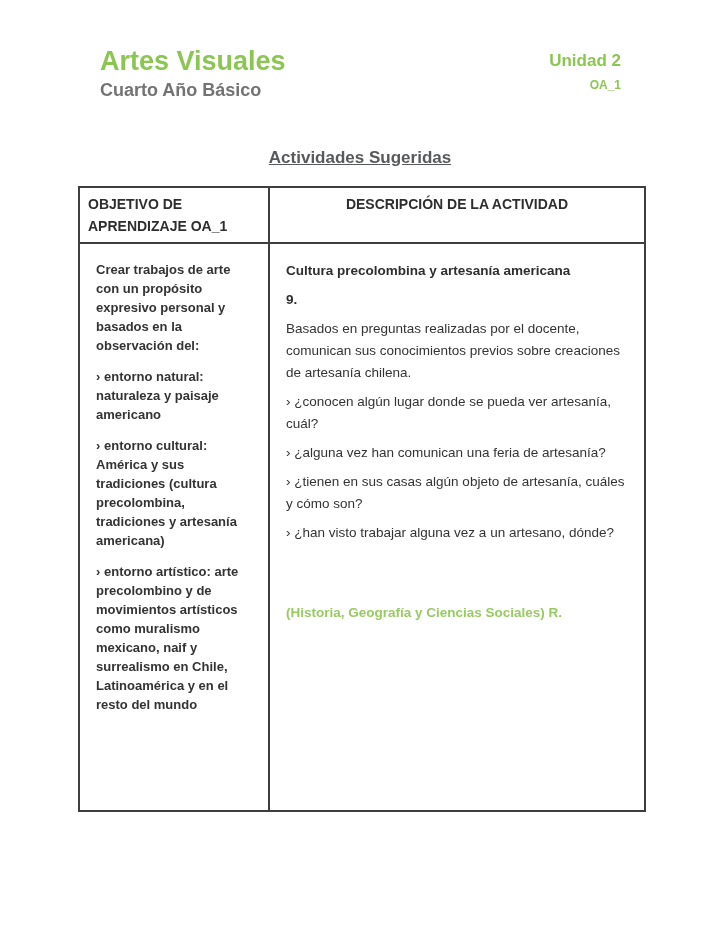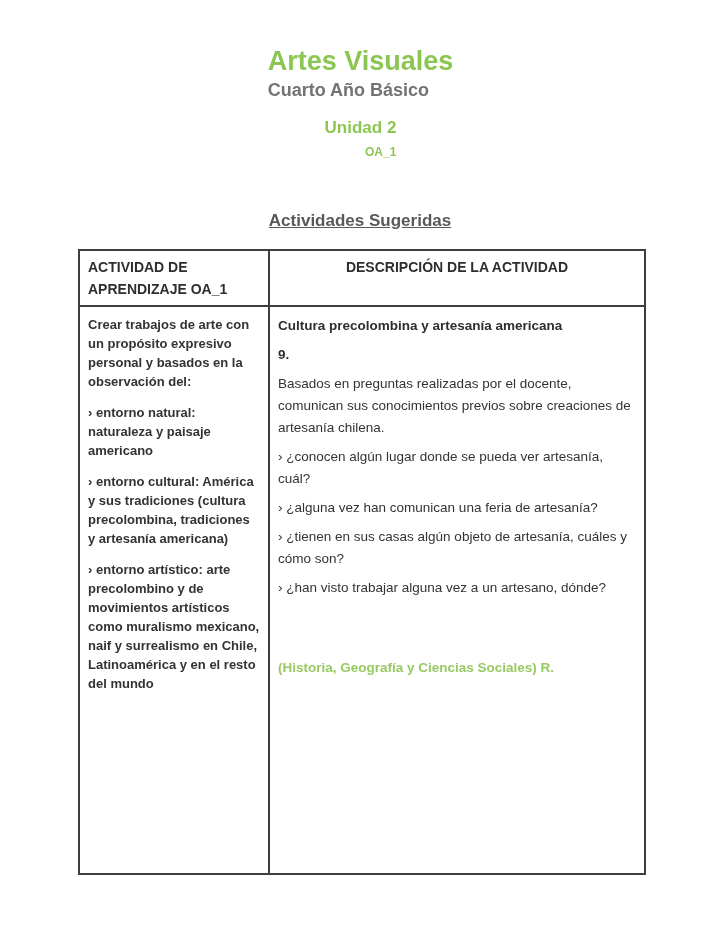--- a/index.html
+++ b/index.html
@@ -10,30 +10,29 @@
     color: #3b3b3b;
     overflow: hidden;
   }
   .page { position: relative; width: 720px; height: 932px; background: #ffffff; }
 
   
   .doc-header {
     margin: 46px 99px 0 100px;
     display: flex;
     justify-content: space-between;
-    align-items: center;
-    flex-direction: column;
+    align-items: flex-start;
   }
   .course-title {
     font-size: 27px; font-weight: bold; color: #8cc652; line-height: 31px;
   }
   .grade-subtitle {
     font-size: 18px; font-weight: bold; color: #737373; line-height: 23px; margin-top: 2px;
   }
-  .h-right { text-align: right; margin-top: 15px; }
+  .h-right { text-align: right; margin-top: 4px; }
   .unit-label {
     font-size: 17px; font-weight: bold; color: #8cc652; line-height: 22px;
   }
   .oa-code {
     font-size: 12px; font-weight: bold; color: #8cc652; line-height: 26px;
   }
 
   
   .section-title {
     margin-top: 46px;
@@ -55,21 +54,21 @@
     vertical-align: top;
   }
   .activity-table th {
     font-size: 14px; font-weight: bold; color: #2e2e2e;
     padding: 5px 8px;
     line-height: 22px;
     height: 47px;
   }
   th.th1 { text-align: left; }
   th.th2 { text-align: center; border-radius: 11px; }
-  .activity-table td { height: 568px; padding: 8px; }
+  .activity-table td { height: 568px; padding: 16px; }
 
   
   .obj-cell { font-size: 13px; font-weight: bold; line-height: 19px; color: #333333; }
   .obj-cell p { margin-bottom: 12px; }
   .u { }
 
   
   .act-cell { font-size: 13.5px; line-height: 22px; color: #333333; }
   .act-cell p { margin-bottom: 7px; }
   .act-title, .act-number { font-weight: bold; color: #2e2e2e; }
@@ -98,21 +97,21 @@
 
   <div class="section-title">Actividades Sugeridas</div>
 
   <table class="activity-table">
     <colgroup>
         <col class="c1">
         <col class="c2">
       </colgroup>
     <thead>
       <tr>
-        <th class="th1">ACTIVIDAD DE APRENDIZAJE OA_1</th>
+        <th class="th1">OBJETIVO DE APRENDIZAJE OA_1</th>
         <th class="th2">DESCRIPCIÓN DE LA ACTIVIDAD</th>
       </tr>
     </thead>
     <tbody>
       <tr>
 
         <td class="obj-cell">
           <p>Crear trabajos de arte con un propósito expresivo personal y basados en la observación del:</p>
           <p><span>›</span> <span class="u"></span><span>entorno natural: naturaleza y paisaje americano</span></p>
           <p><span>›</span> <span class="u">entorno cultural: América y sus tradiciones (cultura precolombina, tradiciones y artesanía americana)</span><span></span></p>

